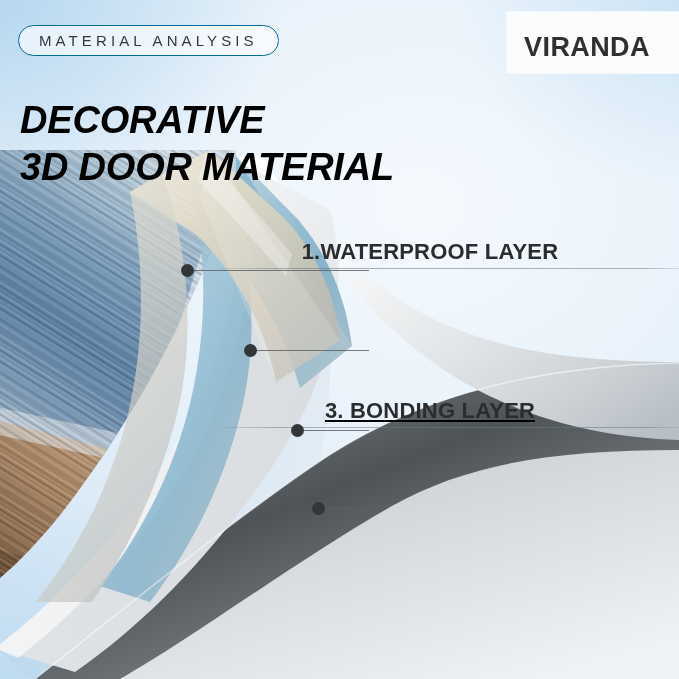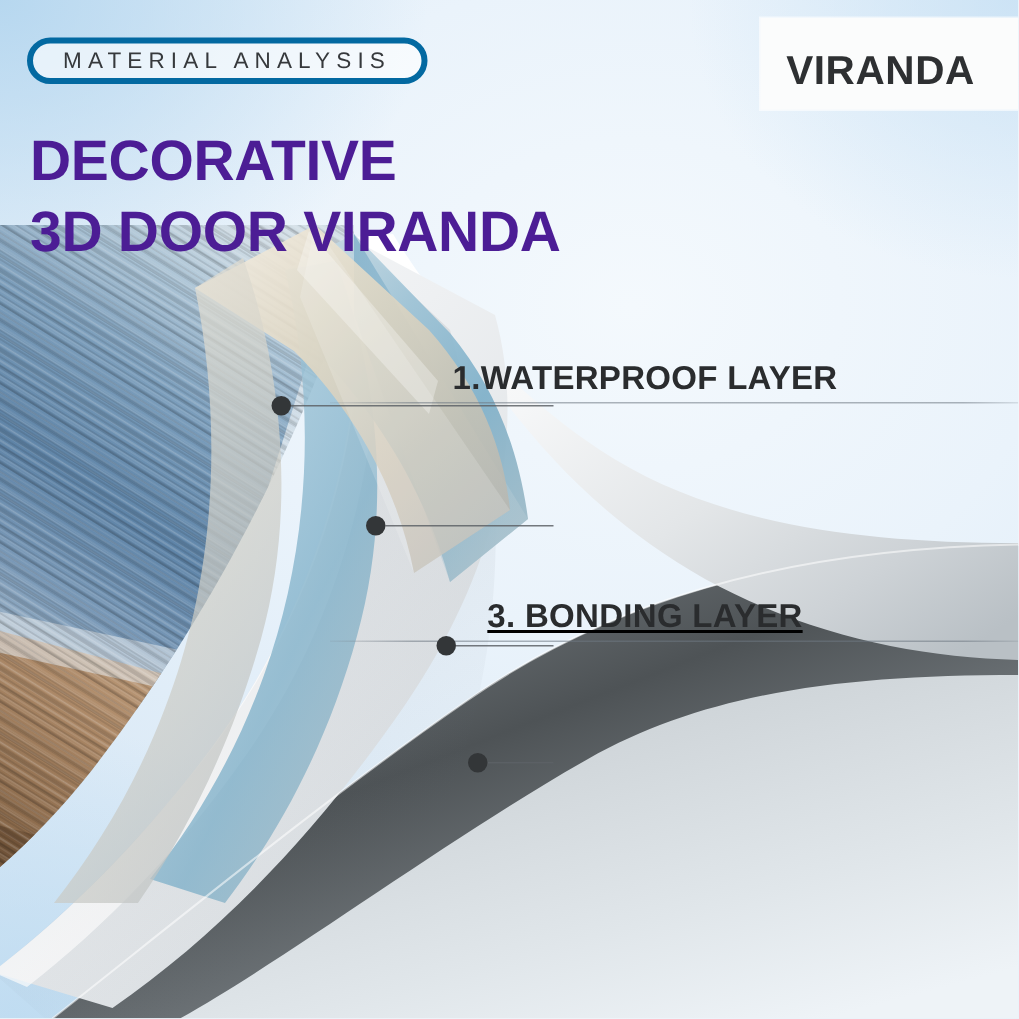--- a/index.html
+++ b/index.html
@@ -51,40 +51,41 @@
 
   
   .eyebrow {
     position: absolute;
     left: 18px;
     top: 25px;
     height: 31px;
     padding: 0 20px;
     display: flex;
     align-items: center;
-    border: 4px solid #0369a1;
+    border: 1px solid #0369a1;
     border-radius: 16px;
     background: rgba(255,255,255,0.62);
     font-size: 15px;
     letter-spacing: 4.1px;
     color: #36393c;
     white-space: nowrap;
     box-sizing: border-box;
   }
 
   .headline {
     position: absolute;
     left: 20px;
-    top: 60px;
+    top: 72px;
     width: 520px;
     font-size: 38px;
     font-weight: bold;
     line-height: 47px;
     letter-spacing: -0.2px;
-    color: #4c1d95;
+    color: #000000;
+    font-style: italic;
   }
   .headline .l2 { display: block; }
 
   .brand-plate {
     position: absolute;
     left: 507px;
     top: 12px;
     width: 185px;
     height: 61px;
     background: #fbfcfc;
@@ -354,21 +355,21 @@
       <path d="M 679,213 C 520,216 404,252 310,318 C 220,380 120,462 35,529" fill="none" stroke="#ffffff" stroke-opacity="0.55" stroke-width="1.4"></path>
     </svg>
   </div>
 
   <div class="eyebrow">
     <span>MATERIAL ANALYSIS</span>
   </div>
 
   <h1 class="headline">
     <span class="l1">DECORATIVE</span>
-    <span class="l2">3D DOOR VIRANDA</span>
+    <span class="l2">3D DOOR MATERIAL</span>
   </h1>
 
   <div class="brand-plate">
     <span class="brand-text">VIRANDA</span>
   </div>
 
   <div class="callout c1">
     <div class="ctext">1.WATERPROOF LAYER</div>
     <div class="crule"></div>
   </div>

